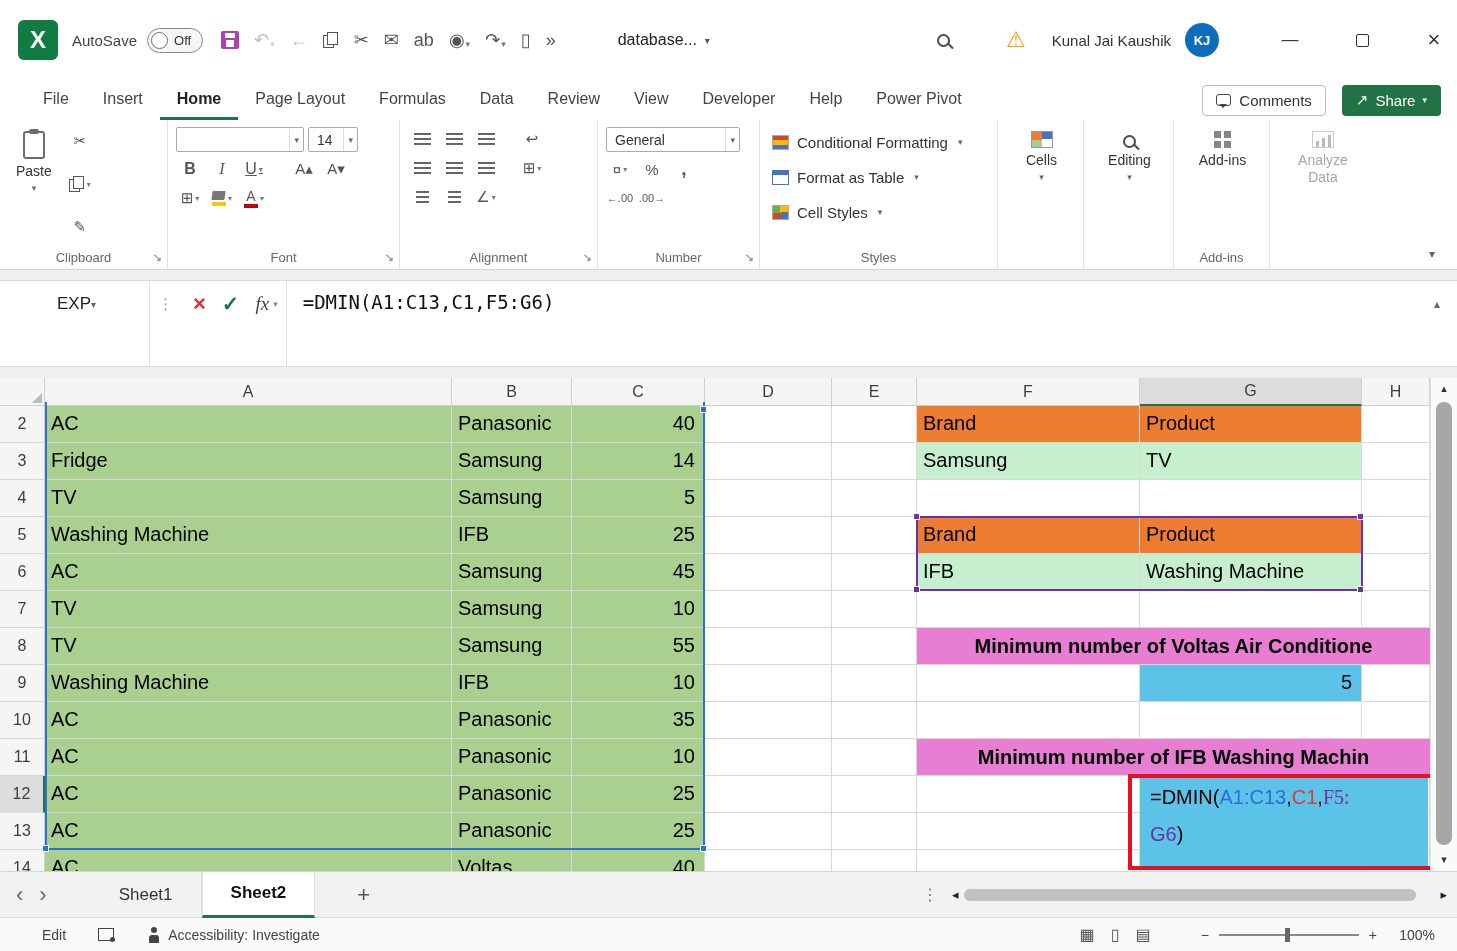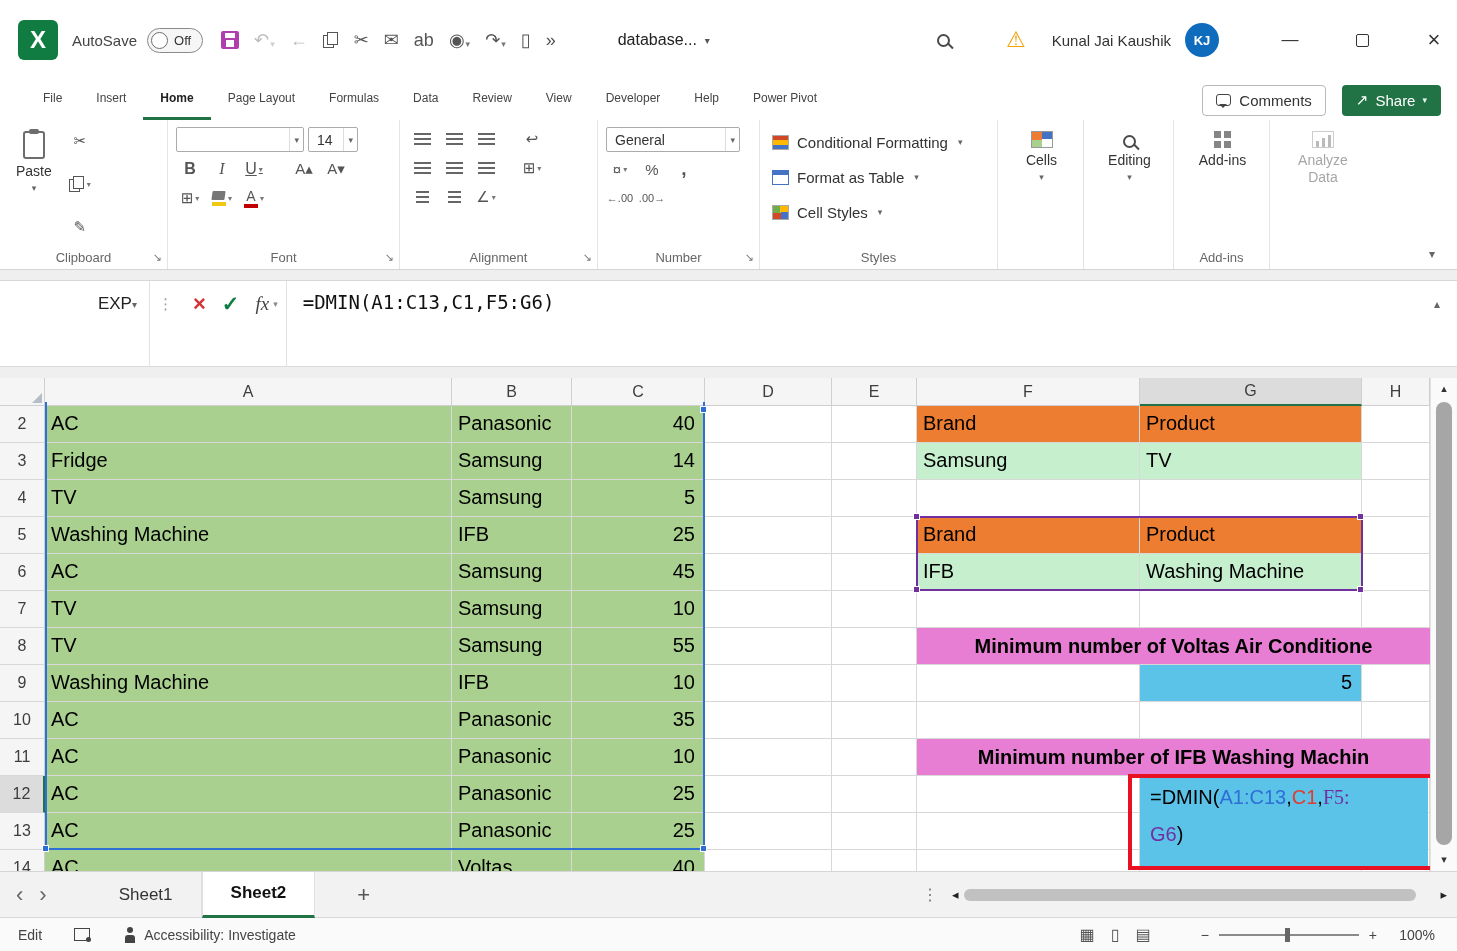--- a/index.html
+++ b/index.html
@@ -32,21 +32,21 @@
   .warn{font-size:22px;color:#F0A30A;margin:0 26px 0 56px}
   .uname{font-size:15px;color:#333;margin-right:14px}
   .avatar{width:34px;height:34px;border-radius:50%;background:#0F6CBD;color:#fff;font-size:13px;
     display:flex;align-items:center;justify-content:center;font-weight:bold}
   .winbtns{display:flex;align-items:center;margin-left:22px}
   .winbtn{width:46px;height:40px;display:flex;align-items:center;justify-content:center;font-size:17px;color:#333;margin-left:26px}
   .maxbox{width:13px;height:13px;border:1.5px solid #333;border-radius:2px}
 
   
   .tabrow{height:40px;display:flex;align-items:center;padding-left:26px;background:#fff}
-  .rtab{padding:0 17px;font-size:12px;color:#444;line-height:37px;height:40px;cursor:default;white-space:nowrap}
+  .rtab{padding:0 17px;font-size:16px;color:#444;line-height:37px;height:40px;cursor:default;white-space:nowrap}
   .rtab.active{color:#222;font-weight:bold;border-bottom:3px solid #217346}
   .tabrow-right{margin-left:auto;display:flex;align-items:center;gap:16px;margin-right:16px}
   .comments-btn{display:flex;align-items:center;gap:8px;border:1px solid #b9b9b9;border-radius:4px;
     height:31px;padding:0 13px;font-size:15px;color:#333;background:#fff}
   .ic-bubble{width:15px;height:12px;border:1.6px solid #444;border-radius:3px;position:relative;display:inline-block}
   .ic-bubble::after{content:'';position:absolute;left:2px;bottom:-7px;border:4px solid transparent;border-top-color:#444}
   .share-btn{display:flex;align-items:center;gap:7px;background:#217346;color:#fff;border-radius:4px;
     height:31px;padding:0 14px;font-size:15px}
   .share-btn .chev{font-size:9px;color:#eaf5ee}
 
@@ -99,21 +99,21 @@
     linear-gradient(#bbb,#bbb) 15px 3px/3px 12px no-repeat}
   .grayed,.grayed *{color:#a6a6a6!important;border-color:#ccc!important}
   .collapse-chev{position:absolute;right:22px;bottom:8px;font-size:12px;color:#666}
 
   .strip{height:10px;background:#efefef}
   .strip2{height:12px;background:#efefef;border-top:1px solid #dcdcdc}
 
   
   .fbar{height:86px;background:#fff;border-top:1px solid #d8d8d8;display:flex;align-items:flex-start}
   .namebox{width:150px;height:100%;border-right:1px solid #e2e2e2;padding:6px 8px 0 16px}
-  .namebox-inner{height:34px;display:flex;align-items:center;justify-content:flex-end;font-size:17px;color:#222;padding-right:4px}
+  .namebox-inner{height:34px;display:flex;align-items:center;justify-content:center;font-size:17px;color:#222;padding-right:4px}
   .namebox-inner .chev{font-size:10px;color:#666}
   .fbtns{display:flex;align-items:center;height:46px;padding:0 8px 0 4px;gap:16px}
   .dots{color:#999;font-size:15px;padding:0 4px}
   .fx-cancel{color:#D13438;font-size:22px;font-weight:bold}
   .fx-ok{color:#107C41;font-size:21px;font-weight:bold}
   .fx-ins{font-style:italic;font-family:"Liberation Serif",serif;font-size:19px;color:#444;display:flex;align-items:center;gap:4px}
   .fx-ins .chev{font-size:9px;font-style:normal;font-family:"Liberation Sans",sans-serif;color:#888}
   .fdivider{width:1px;height:86px;background:#e2e2e2}
   .ftext{flex:1;padding:10px 16px;font-family:"DejaVu Sans Mono",monospace;font-size:19px;color:#111;white-space:pre}
   .fcollapse{width:40px;height:46px;display:flex;align-items:center;justify-content:center;color:#666;font-size:12px}
@@ -152,21 +152,21 @@
   .newsheet{font-size:22px;color:#555;margin-left:42px}
   .sb-right{margin-left:auto;display:flex;align-items:center;gap:14px;padding-right:10px}
   .sb-dots{color:#777;font-size:16px}
   .hscroll{display:flex;align-items:center;gap:6px}
   .hs-arrow{font-size:13px;color:#222}
   .hs-track{width:470px;height:14px;display:flex;align-items:center}
   .hs-thumb{width:452px;height:12px;background:#c1c1c1;border-radius:7px}
 
   
   .statusbar{height:34px;background:#fafafa;border-top:1px solid #d9d9d9;display:flex;align-items:center;font-size:14px;color:#444}
-  .sb-mode{padding-left:18px}
+  .sb-mode{padding-left:42px}
   .ic-macro{width:16px;height:13px;border:1.5px solid #444;position:relative;display:inline-block;margin-left:32px}
   .ic-macro::after{content:'';position:absolute;right:-2px;bottom:-2px;width:5px;height:5px;border-radius:50%;background:#444}
   .ic-person{width:12px;height:16px;position:relative;display:inline-block;margin:0 8px 0 34px}
   .ic-person::before{content:'';position:absolute;top:0;left:50%;transform:translateX(-50%);width:6px;height:6px;border-radius:50%;background:#444}
   .ic-person::after{content:'';position:absolute;bottom:0;left:50%;transform:translateX(-50%);width:10px;height:8px;border-radius:3px 3px 0 0;background:#444}
   .st-right{margin-left:auto;display:flex;align-items:center;gap:20px;padding-right:22px}
   .viewicons{display:flex;gap:16px;font-size:16px;color:#555;margin-right:30px}
   .zoom{display:flex;align-items:center;gap:10px}
   .zoom-track{width:140px;height:2px;background:#8a8a8a;position:relative}
   .zoom-thumb{position:absolute;left:66px;top:-6px;width:5px;height:14px;background:#666}

